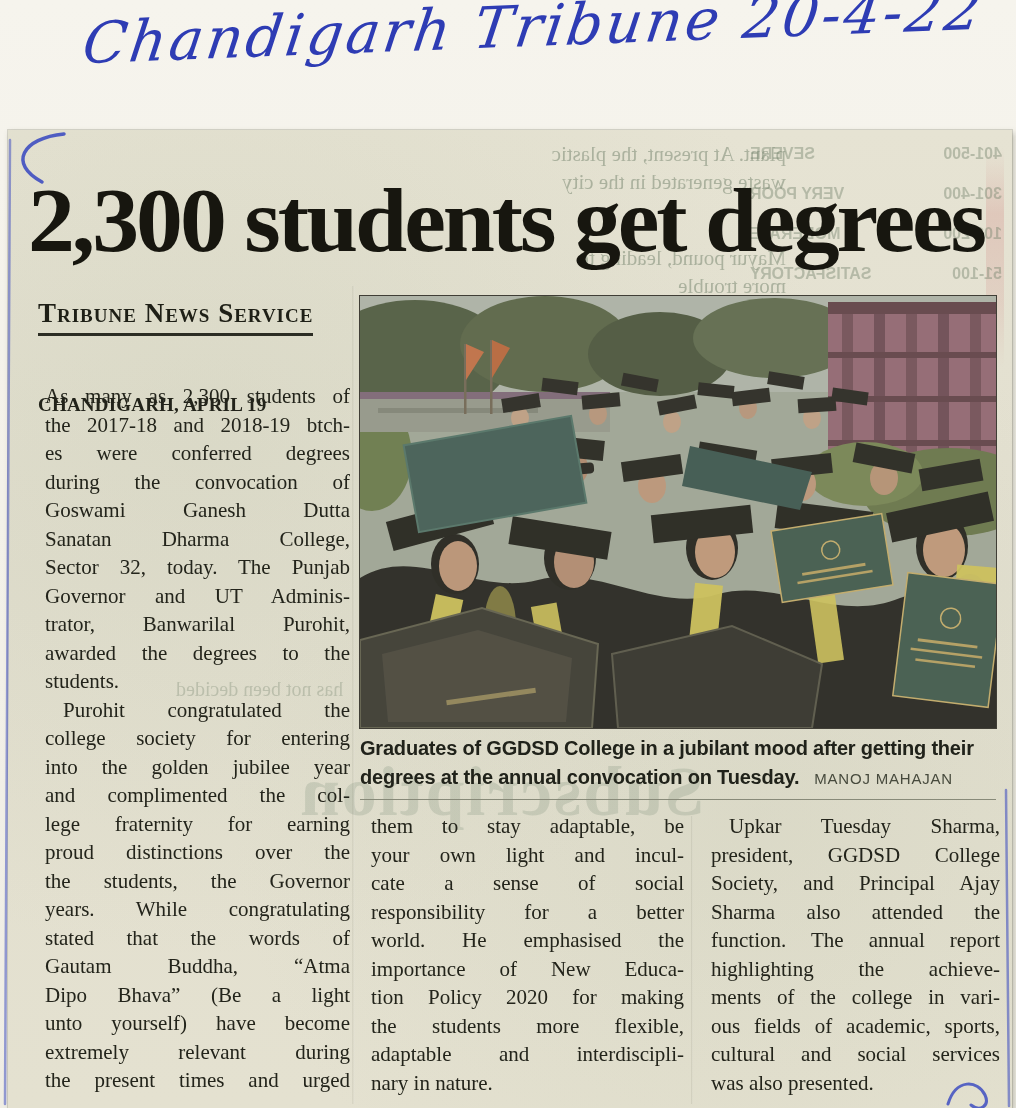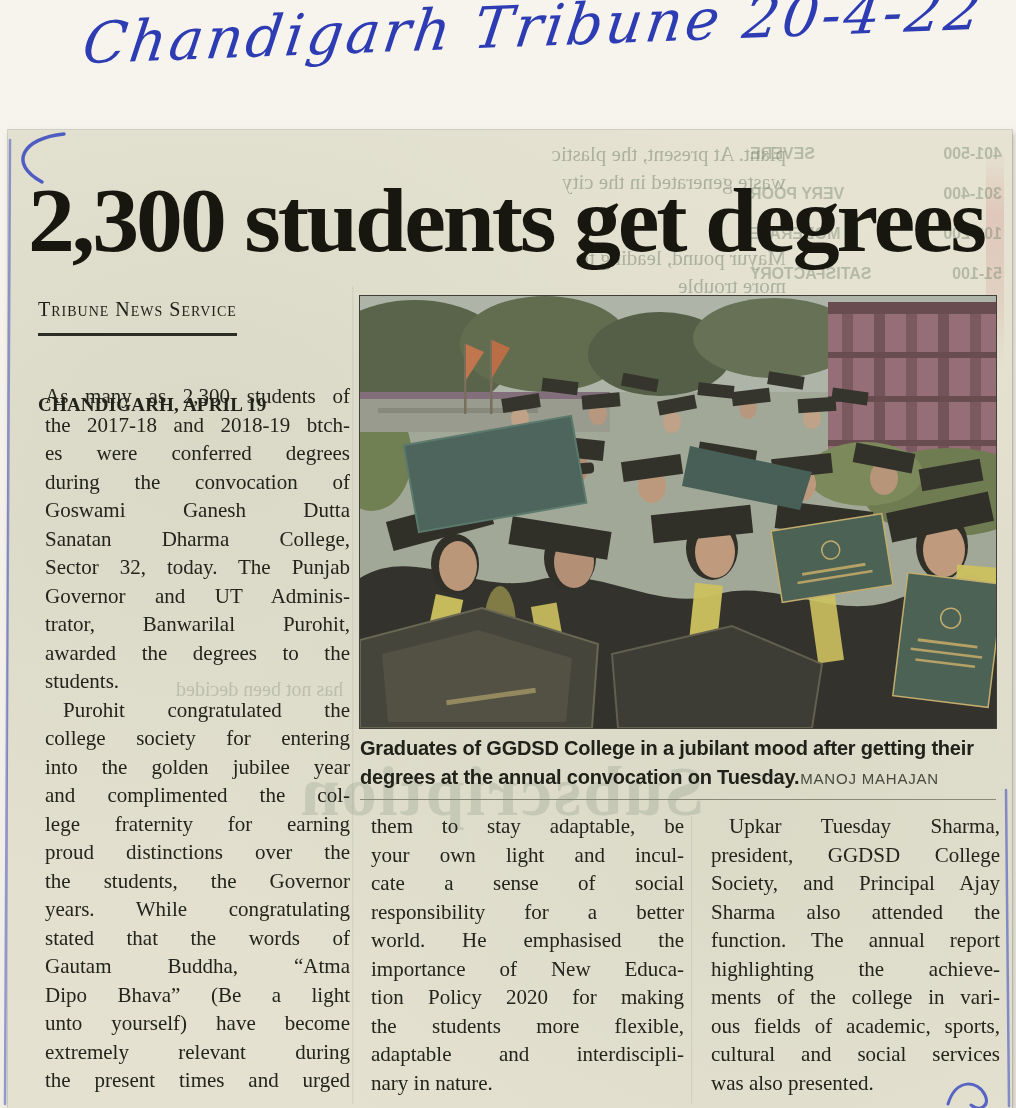--- a/index.html
+++ b/index.html
@@ -40,22 +40,22 @@
   .ghost-fragment{left:168px;top:548px;opacity:.32;font-size:20px;transform:scaleX(-1);white-space:nowrap;}
   
   .headline{
     position:absolute;left:20px;top:34px;width:970px;
     font-size:92px;line-height:112px;font-weight:bold;color:#17160f;
     letter-spacing:-3px;white-space:nowrap;transform:scaleX(1.02);transform-origin:left;
   }
   
   .byline{
     position:absolute;left:30px;top:168px;
-    font-variant:small-caps;font-weight:normal;font-size:20px;color:#1e1f16;
-    letter-spacing:1px;border-bottom:3px solid #2c2d24;padding-bottom:12px;
+    font-variant:small-caps;font-weight:bold;font-size:27px;color:#1e1f16;
+    letter-spacing:1px;border-bottom:3px solid #2c2d24;padding-bottom:4px;
   }
   .dateline{
     position:absolute;left:30px;top:228px;
     font-weight:bold;font-size:19px;color:#22231a;letter-spacing:0.2px;margin-top:36px;
   }
   
   .col{position:absolute;color:#23241b;}
   .col .ln{font-size:21px;line-height:28.5px;text-align:justify;text-align-last:justify;white-space:normal;margin-left:9px;}
   .col .ln.end{text-align-last:left;}
   .col .ln.ind{text-indent:18px;font-family:Liberation Serif, serif;}
@@ -72,21 +72,21 @@
     outline:1px solid #3c3a30;background:#97a18d;overflow:hidden;
     filter:saturate(0.82) contrast(0.94);
   }
   .photo svg{display:block;}
   .photo-tint{position:absolute;left:352px;top:166px;width:636px;height:432px;
     background:rgba(226,221,198,0.13);pointer-events:none;}
   
   .caption{position:absolute;left:352px;top:604px;width:640px;
     font-family:"Liberation Sans", sans-serif;font-weight:bold;
     font-size:20px;line-height:29px;color:#20221a;letter-spacing:-0.2px;}
-  .caption .credit{font-weight:normal;font-size:15px;color:#474a3d;letter-spacing:0.8px;margin-left:1px;}
+  .caption .credit{font-weight:normal;font-size:15px;color:#474a3d;letter-spacing:0.8px;margin-left:15px;}
   .caption-rule{position:absolute;left:352px;top:669px;width:636px;height:1px;background:#83857400;
     border-top:1.5px solid #888a79;}
   
   .pen{position:absolute;left:0;top:0;pointer-events:none;}
 </style>
 </head>
 <body>
 
 <div class="handwriting">Chandigarh Tribune 20-4-22</div>
 

